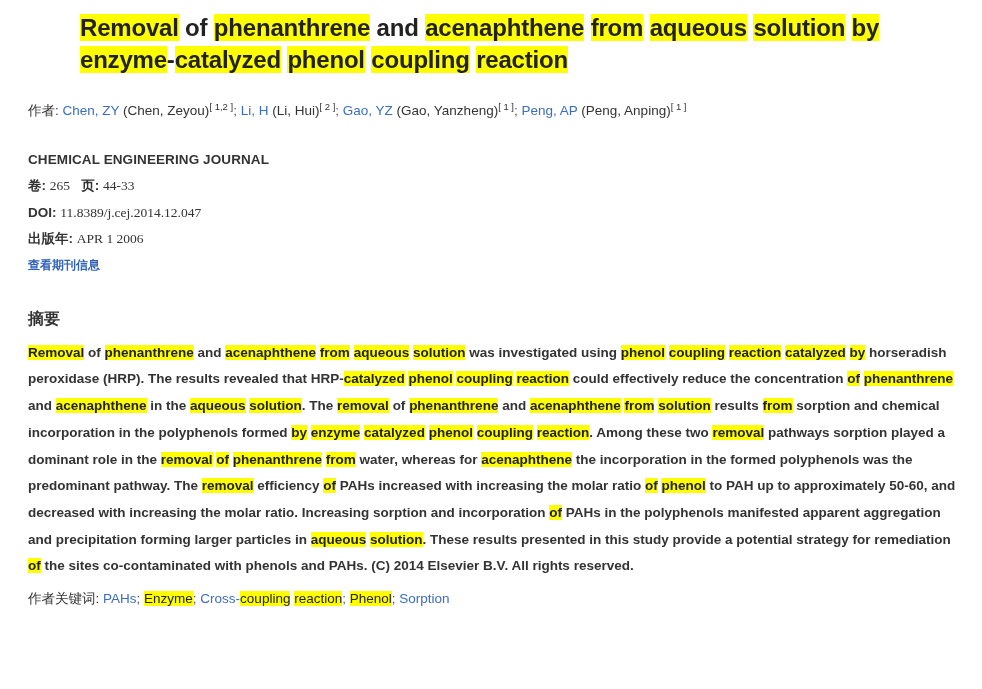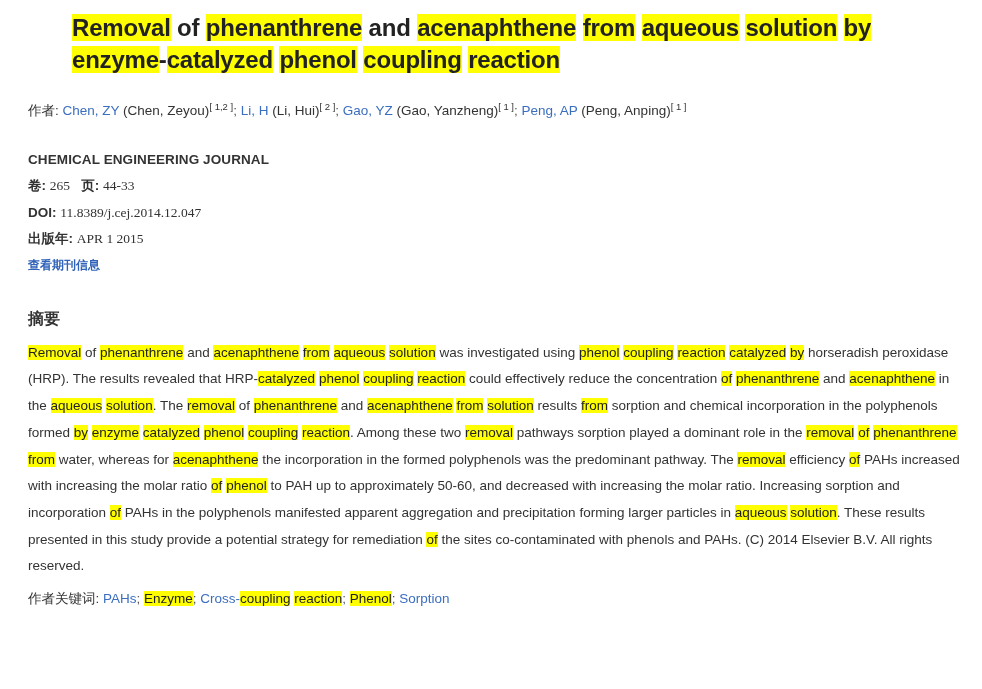--- a/index.html
+++ b/index.html
@@ -18,21 +18,21 @@
   .page {
     padding: 10px 18px 0 28px;
     box-sizing: border-box;
   }
   
   .title {
     font-size: 24px;
     font-weight: bold;
     color: #222222;
     line-height: 1.32;
-    margin: 2px 0 0 4px;
+    margin: 2px 0 0 12px;
     letter-spacing: -0.2px;
     padding-left: 40px;
   }
   .hl {
     background: #ffff00;
     color: #222222;
   }
   
   .authors-row {
     margin-top: 24px;
@@ -85,20 +85,21 @@
     font-weight: bold;
     color: #333;
   }
   
   .abstract {
     font-size: 13.5px;
     line-height: 1.98;
     color: #333;
     max-width: 940px;
     text-align: left;
+    font-weight: bold;
   }
   
   .kw-block {
     margin-top: 6px;
     font-size: 13.5px;
     line-height: 1.9;
   }
   .kw-label { color: #333; }
   .kw-link {
     color: #3b6ebf;
@@ -128,21 +129,21 @@
       <span>&nbsp;</span>
       <span class="field-label">页:</span>
       <span class="field-value">44-33</span>
     </div>
     <div>
       <span class="field-label">DOI:</span>
       <span class="field-value">11.8389/j.cej.2014.12.047</span>
     </div>
     <div>
       <span class="field-label">出版年:</span>
-      <span class="field-value">APR 1 2015</span>
+      <span class="field-value">APR 1 2006</span>
     </div>
     <div>
       <a class="link-blue" href="#">查看期刊信息</a>
     </div>
   </div>
 
   <div class="section-head">摘要</div>
   <div class="abstract" id="abstract-el"><span class="hl">Removal</span><span> of </span><span class="hl">phenanthrene</span><span> and </span><span class="hl">acenaphthene</span><span> </span><span class="hl">from</span><span> </span><span class="hl">aqueous</span><span> </span><span class="hl">solution</span><span> was investigated using </span><span class="hl">phenol</span><span> </span><span class="hl">coupling</span><span> </span><span class="hl">reaction</span><span> </span><span class="hl">catalyzed</span><span> </span><span class="hl">by</span><span> horseradish peroxidase (HRP). The results revealed that HRP-</span><span class="hl">catalyzed</span><span> </span><span class="hl">phenol</span><span> </span><span class="hl">coupling</span><span> </span><span class="hl">reaction</span><span> could effectively reduce the concentration </span><span class="hl">of</span><span> </span><span class="hl">phenanthrene</span><span> and </span><span class="hl">acenaphthene</span><span> in the </span><span class="hl">aqueous</span><span> </span><span class="hl">solution</span><span>. The </span><span class="hl">removal</span><span> of </span><span class="hl">phenanthrene</span><span> and </span><span class="hl">acenaphthene</span><span> </span><span class="hl">from</span><span> </span><span class="hl">solution</span><span> results </span><span class="hl">from</span><span> sorption and chemical incorporation in the polyphenols formed </span><span class="hl">by</span><span> </span><span class="hl">enzyme</span><span> </span><span class="hl">catalyzed</span><span> </span><span class="hl">phenol</span><span> </span><span class="hl">coupling</span><span> </span><span class="hl">reaction</span><span>. Among these two </span><span class="hl">removal</span><span> pathways sorption played a dominant role in the </span><span class="hl">removal</span><span> </span><span class="hl">of</span><span> </span><span class="hl">phenanthrene</span><span> </span><span class="hl">from</span><span> water, whereas for </span><span class="hl">acenaphthene</span><span> the incorporation in the formed polyphenols was the predominant pathway. The </span><span class="hl">removal</span><span> efficiency </span><span class="hl">of</span><span> PAHs increased with increasing the molar ratio </span><span class="hl">of</span><span> </span><span class="hl">phenol</span><span> to PAH up to approximately 50-60, and decreased with increasing the molar ratio. Increasing sorption and incorporation </span><span class="hl">of</span><span> PAHs in the polyphenols manifested apparent aggregation and precipitation forming larger particles in </span><span class="hl">aqueous</span><span> </span><span class="hl">solution</span><span>. These results presented in this study provide a potential strategy for remediation </span><span class="hl">of</span><span> the sites co-contaminated with phenols and PAHs. (C) 2014 Elsevier B.V. All rights reserved.</span></div>
 
   <div class="kw-block">

